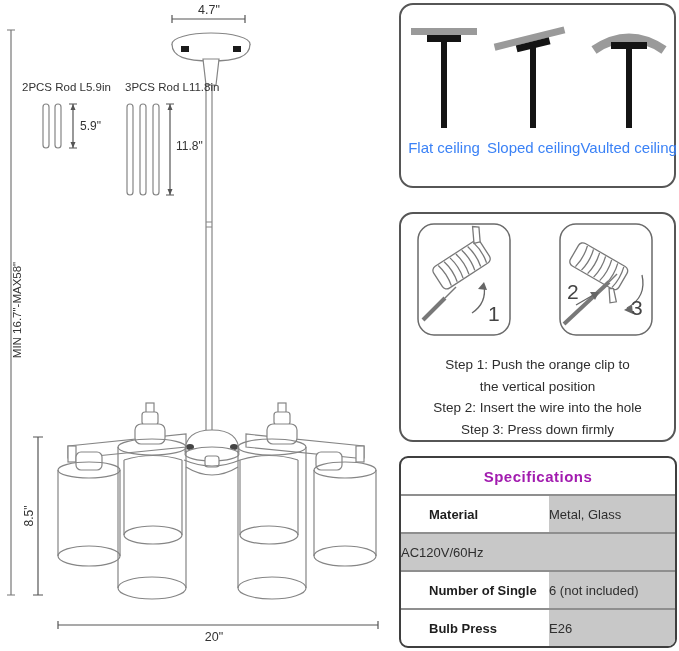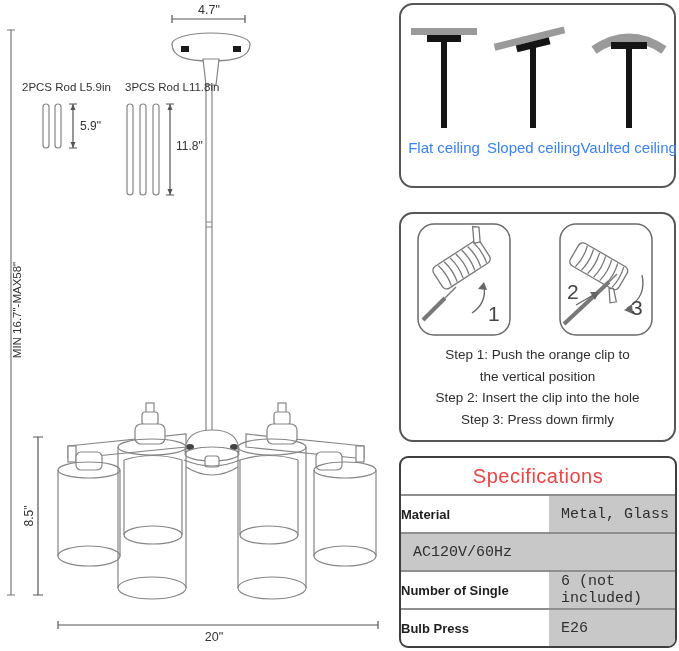--- a/index.html
+++ b/index.html
@@ -10,32 +10,32 @@
   
   .rbox{position:absolute;background:#fff;border:2px solid #565656;border-radius:14px;box-sizing:border-box;}
   #ceiling-box{left:399px;top:3px;width:277px;height:185px;display:flex;justify-content:space-evenly;align-items:flex-start;padding-top:13px;}
   .ceil-item{display:flex;flex-direction:column;align-items:center;}
   .ceil-label{font-size:15px;color:#3b82f6;margin-top:3px;white-space:nowrap;}
 
   #install-box{left:399px;top:212px;width:277px;height:230px;}
   .panel{position:absolute;top:9px;width:94px;height:113px;}
   #panel-1{left:16px;}
   #panel-2{left:158px;}
-  .steps{position:absolute;left:0;top:130px;width:100%;text-align:center;
+  .steps{position:absolute;left:0;top:140px;width:100%;text-align:center;
          font-size:13.5px;color:#2e2e2e;line-height:21.5px;}
 
   #spec-box{left:399px;top:456px;width:278px;height:192px;border-radius:9px;border:2px solid #3f3f3f;
             overflow:hidden;display:flex;flex-direction:column;}
   .spec-title{height:36px;flex:0 0 36px;display:flex;align-items:center;justify-content:center;
-              font-size:20px;font-weight:normal;color:#ef4444;letter-spacing:.5px;}
+              font-size:15px;font-weight:bold;color:#a21caf;letter-spacing:.5px;}
   .spec-row{flex:1;display:flex;border-top:2px solid #8f8f8f;}
   .spec-label{width:148px;flex:0 0 148px;display:flex;align-items:center;box-sizing:border-box;
-              padding-left:0;font-size:13px;font-weight:bold;color:#1e1e1e;}
+              padding-left:28px;font-size:13px;font-weight:bold;color:#1e1e1e;}
   .spec-value{flex:1;background:#c8c8c8;display:flex;align-items:center;box-sizing:border-box;
-              padding-left:12px;font-size:15px;color:#2e2e2e;font-family:Liberation Mono, monospace;}
+              font-size:13px;color:#2e2e2e;}
 
   #left-diagram{position:absolute;left:0;top:0;}
 </style>
 </head>
 <body>
 
 <div class="page">
 
   <svg id="left-diagram" width="398" height="651" viewBox="0 0 398 651">
     <g stroke="#858585" stroke-width="1.2" fill="none">
@@ -212,21 +212,21 @@
         <path d="M83,52 Q88,74 68,85" stroke="#666"></path>
         <path d="M65,87 L73,82 L74,91 Z" fill="#666" stroke="none"></path>
       </g>
       <text x="8" y="76" font-size="21" fill="#444">2</text>
       <text x="72" y="92" font-size="21" fill="#444">3</text>
     </svg>
 
     <div class="steps">
       <div>Step 1: Push the orange clip to</div>
       <div>the vertical position</div>
-      <div>Step 2: Insert the clip into the hole</div>
+      <div>Step 2: Insert the wire into the hole</div>
       <div>Step 3: Press down firmly</div>
     </div>
   </div>
 
   <div class="rbox" id="spec-box">
     <div class="spec-title">Specifications</div>
 
     <div class="spec-row">
       <div class="spec-label">Material</div>
       <div class="spec-value">Metal, Glass</div>

